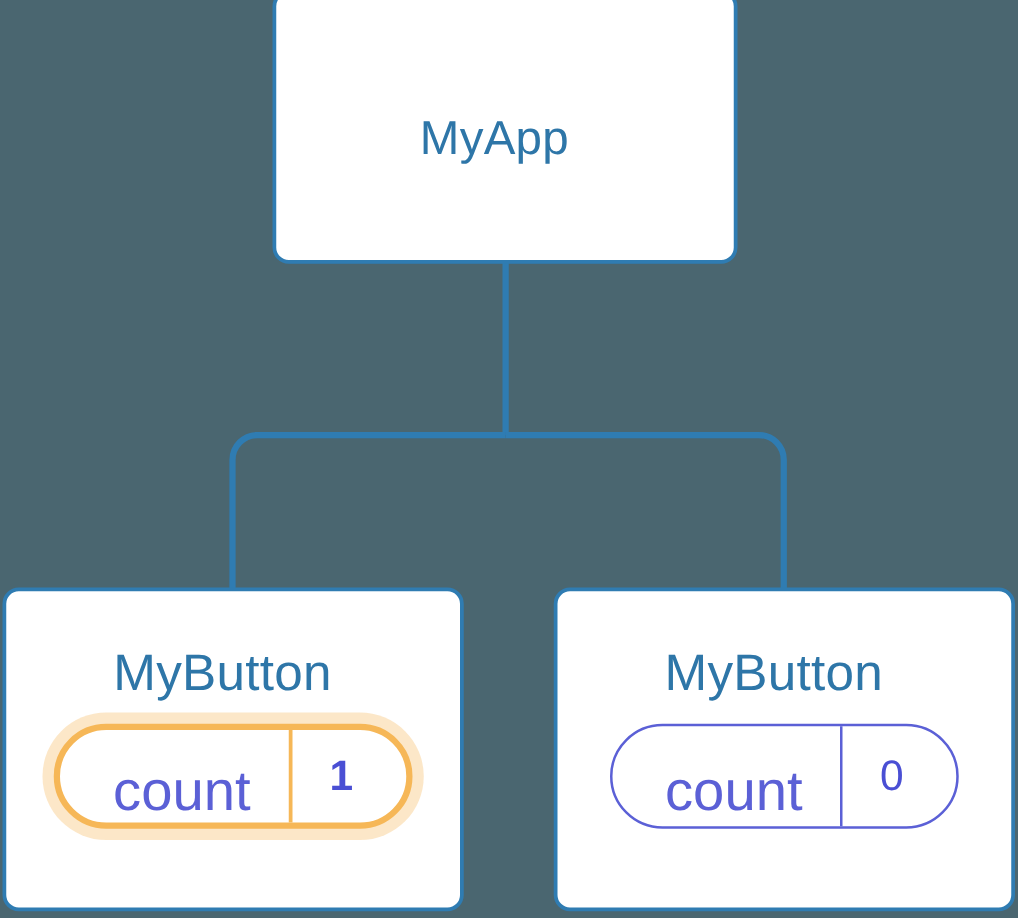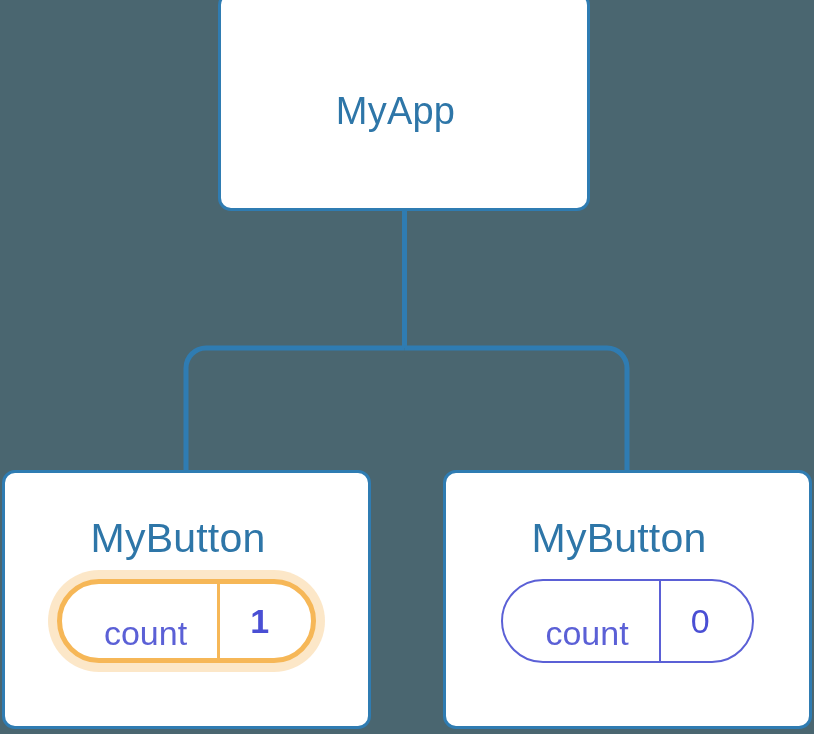--- a/index.html
+++ b/index.html
@@ -105,21 +105,21 @@
   }
 
   .pill-cell {
     display: flex;
     align-items: center;
     justify-content: center;
     box-sizing: border-box;
   }
   .pill-key {
     padding: 0 30px 0 42px;
-    font-size: 34px;
+    font-size: 45px;
     color: #5b60d6;
     font-weight: 400;
     margin-top: 24px;
   }
   .pill-val {
     padding: 0 42px 0 30px;
     font-size: 34px;
     color: #4a4fd4;
   }
   .pill.plain .pill-val {

